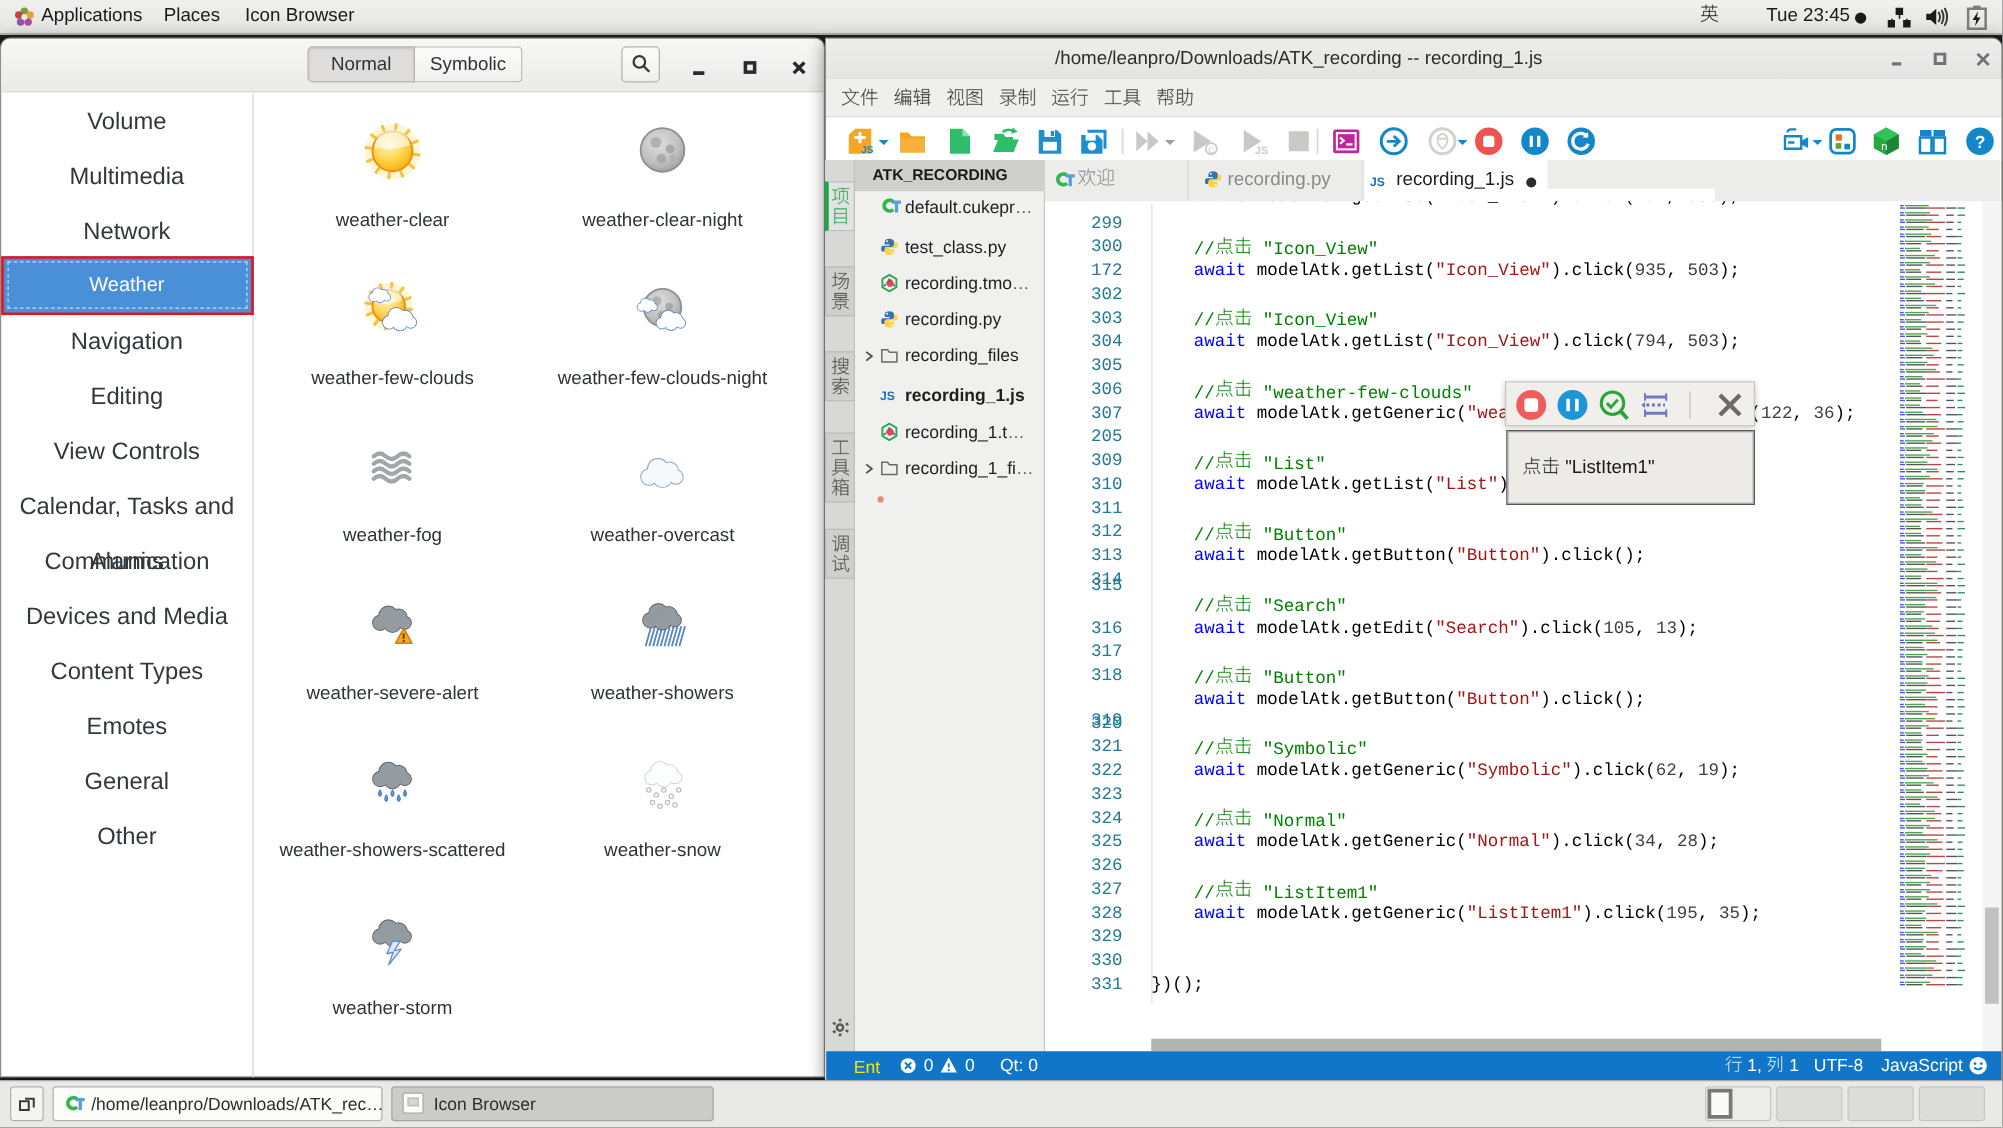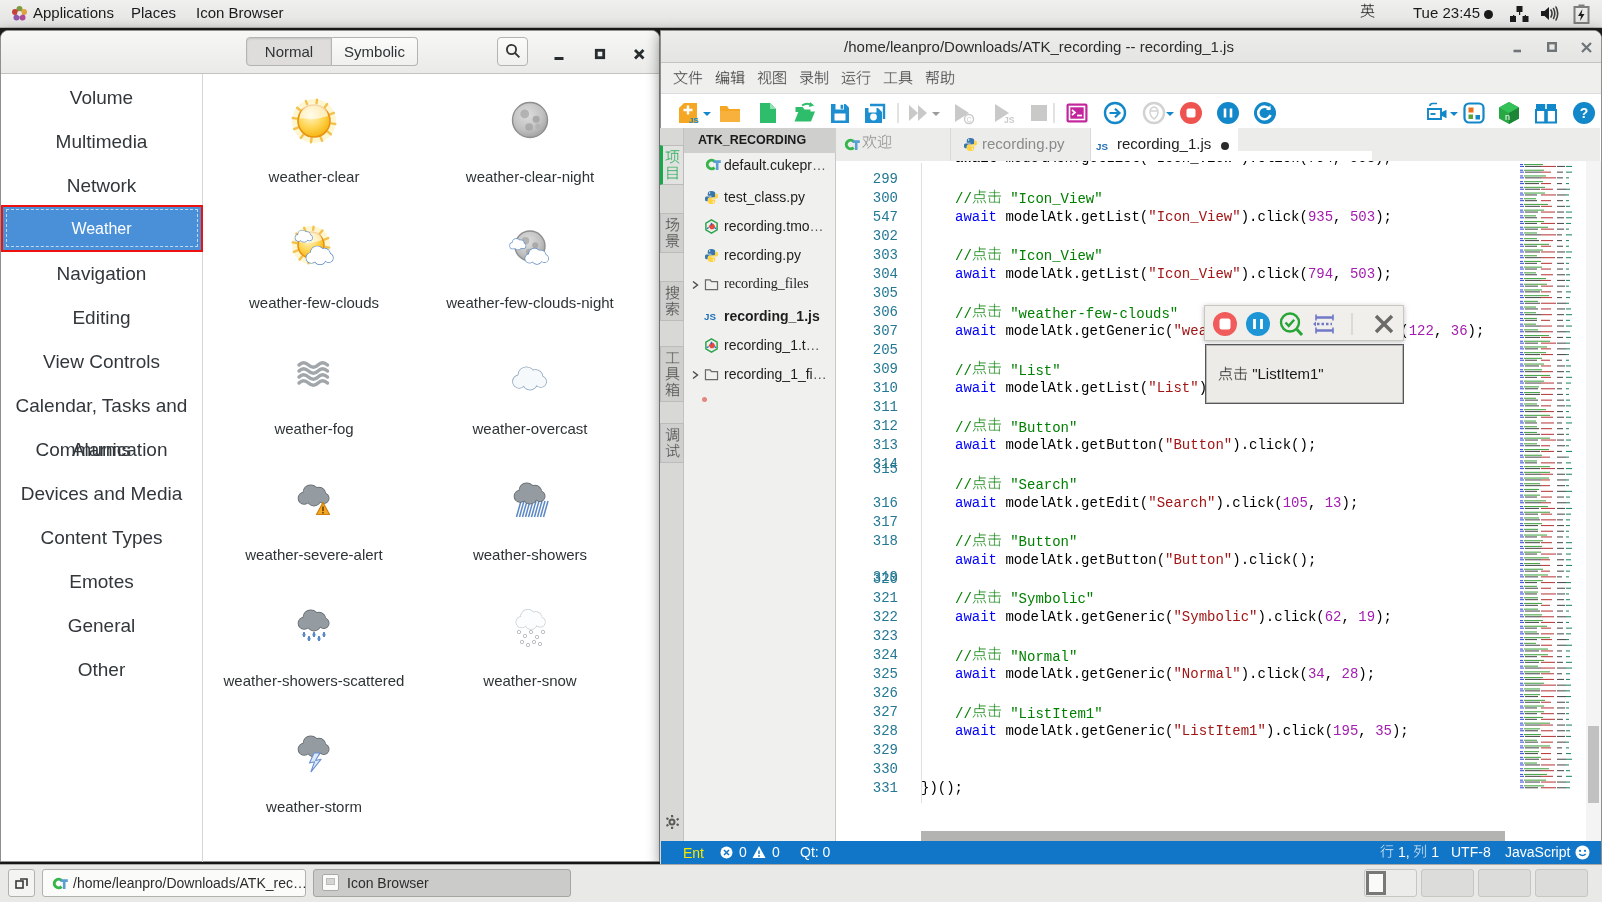--- a/index.html
+++ b/index.html
@@ -8,21 +8,21 @@
 #topbar{position:absolute;left:0;top:0;width:1602px;height:28px;background:linear-gradient(#f0f0ef,#e3e3e2);border-bottom:1px solid #b7b7b4;color:#1a1a1a;font-size:15px}
 #topbar .mi{position:absolute;top:4px}
 .winL{position:absolute;left:0px;top:30px;width:660px;height:832px;background:#fff;border:1px solid #8f8f8c;border-radius:8px 8px 0 0;box-shadow:0 3px 14px rgba(0,0,0,.45)}
 .winL .hdr{position:absolute;left:0;top:0;right:0;height:43px;background:linear-gradient(#f7f7f6,#eaeae9);border-bottom:1px solid #c3c3c0;border-radius:8px 8px 0 0}
 .tbtn{position:absolute;top:6px;height:29px;font-size:15px;color:#2e3436;text-align:center;line-height:27px;border:1px solid #b4b4b1}
 .sideit{position:absolute;left:0;width:201px;text-align:center;font-size:19px;color:#32373c;height:44px;line-height:44px}
 .icolab{position:absolute;width:216px;text-align:center;font-size:15px;color:#2e3436}
 .winR{position:absolute;left:660px;top:30px;width:942px;height:834px;background:#fff;border:1px solid #8f8f8c;border-radius:0 8px 0 0;box-shadow:0 3px 14px rgba(0,0,0,.45)}
 .cl{position:absolute;left:921px;height:19px;line-height:19px;font-size:14px;white-space:pre;font-family:"Liberation Mono",monospace;color:#000}
 .ln{position:absolute;width:62px;text-align:right;height:19px;line-height:19px;font-size:14px;font-family:"Liberation Mono",monospace;color:#237893}
-.kw{color:#0000ff}.st{color:#a31515}.nu{color:#a21caf}.cm{color:#008000}
+.kw{color:#0000ff}.st{color:#a31515}.nu{color:#404040}.cm{color:#008000}
 </style></head><body>
 <div id="topbar">
     <svg class="abs" style="left:10px;top:4px" width="19" height="19" viewBox="0 0 19 19">
       <circle cx="9.5" cy="5" r="3" fill="#7a9c3f"></circle>
       <circle cx="14" cy="8" r="3" fill="#e0a33e"></circle>
       <circle cx="12.5" cy="13.5" r="3" fill="#b04a98"></circle>
       <circle cx="6.5" cy="13.5" r="3" fill="#8c58a8"></circle>
       <circle cx="5" cy="8" r="3" fill="#c4443c"></circle>
       <circle cx="9.5" cy="9.5" r="2.4" fill="#e8e8e6"></circle>
     </svg>
@@ -573,21 +573,21 @@
         </svg></span>
       <span style="position:absolute;left:40px;">recording.py</span>
     </div>
     <div class="abs" style="left:24px;top:246px;width:152px;height:19px;font-size:14px;color:#1e1e1e;white-space:nowrap;overflow:hidden">
       <span style="position:absolute;left:7px"><svg width="8" height="10" viewBox="0 0 8 10" style="vertical-align:-1px">
           <path d="M2 1.5 6.5 5 2 8.5" fill="none" stroke="#4a4a48" stroke-width="1.4"></path>
         </svg></span>
       <span style="position:absolute;left:20px"><svg width="15" height="13" viewBox="0 0 16 14" style="vertical-align:-2px">
           <path d="M1.5 2h5l1.5 2h6.5v8.5h-13z" fill="none" stroke="#6a6a68" stroke-width="1.3"></path>
         </svg></span>
-      <span style="position:absolute;left:40px;font-family:Liberation Serif, serif;">recording_files</span>
+      <span style="position:absolute;left:40px;">recording_files</span>
     </div>
     <div class="abs" style="left:24px;top:278px;width:152px;height:19px;font-size:14px;color:#1e1e1e;white-space:nowrap;overflow:hidden">
       <span style="position:absolute;left:20px"><svg width="16" height="12" viewBox="0 0 18 12" style="vertical-align:-1px">
           <text x="0" y="10.5" font-size="11" font-weight="bold" fill="#1d6fb8" font-family="Liberation Sans">JS</text>
         </svg></span>
       <span style="position:absolute;left:40px;font-weight:bold;">recording_1.js</span>
     </div>
     <div class="abs" style="left:24px;top:307px;width:162px;height:19px;font-size:14px;color:#1e1e1e;white-space:nowrap;overflow:hidden">
       <span style="position:absolute;left:20px"><svg width="15" height="15" viewBox="0 0 16 16" style="vertical-align:-3px">
           <path d="M8 1 14 4.5v7L8 15 2 11.5v-7z" fill="none" stroke="#2da44e" stroke-width="1.6"></path>
@@ -641,21 +641,21 @@
     <div class="ln" style="left:0px;top:27.8px">300</div>
     <div class="cl" style="left:119px;top:27.8px"><span class="cm">//<svg class="ck" style="vertical-align:-4.5px" width="15" height="19">
           <g transform="translate(0,13.3) scale(0.015,-0.015)" fill="#008000" stroke="#008000" stroke-width="16">
             <use href="#g26" x="0"></use>
           </g>
         </svg><svg class="ck" style="vertical-align:-4.5px" width="15" height="19">
           <g transform="translate(0,13.3) scale(0.015,-0.015)" fill="#008000" stroke="#008000" stroke-width="16">
             <use href="#g27" x="0"></use>
           </g>
         </svg> "Icon_View"</span></div>
-    <div class="ln" style="left:0px;top:46.8px">547</div>
+    <div class="ln" style="left:0px;top:46.8px">172</div>
     <div class="cl" style="left:119px;top:46.8px"><span class="kw">await</span> modelAtk.getList(<span class="st">"Icon_View"</span>).click(<span class="nu">935</span>, <span class="nu">503</span>);</div>
     <div class="ln" style="left:0px;top:65.8px">302</div>
     <div class="ln" style="left:0px;top:84.9px">303</div>
     <div class="cl" style="left:119px;top:84.9px"><span class="cm">//<svg class="ck" style="vertical-align:-4.5px" width="15" height="19">
           <g transform="translate(0,13.3) scale(0.015,-0.015)" fill="#008000" stroke="#008000" stroke-width="16">
             <use href="#g26" x="0"></use>
           </g>
         </svg><svg class="ck" style="vertical-align:-4.5px" width="15" height="19">
           <g transform="translate(0,13.3) scale(0.015,-0.015)" fill="#008000" stroke="#008000" stroke-width="16">
             <use href="#g27" x="0"></use>

